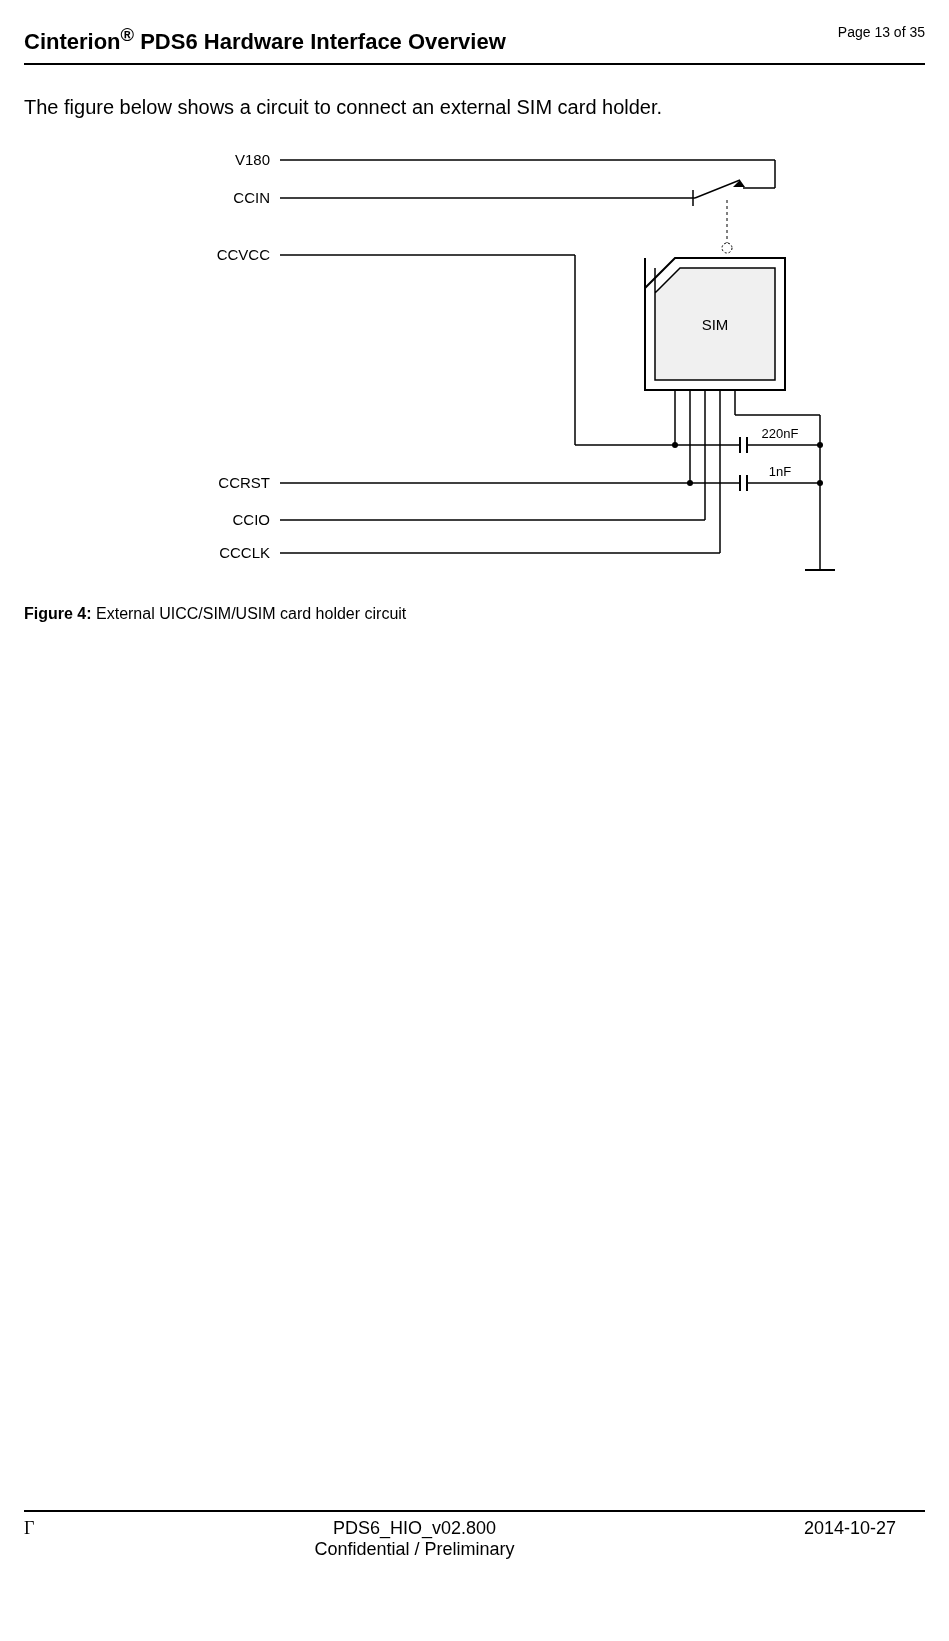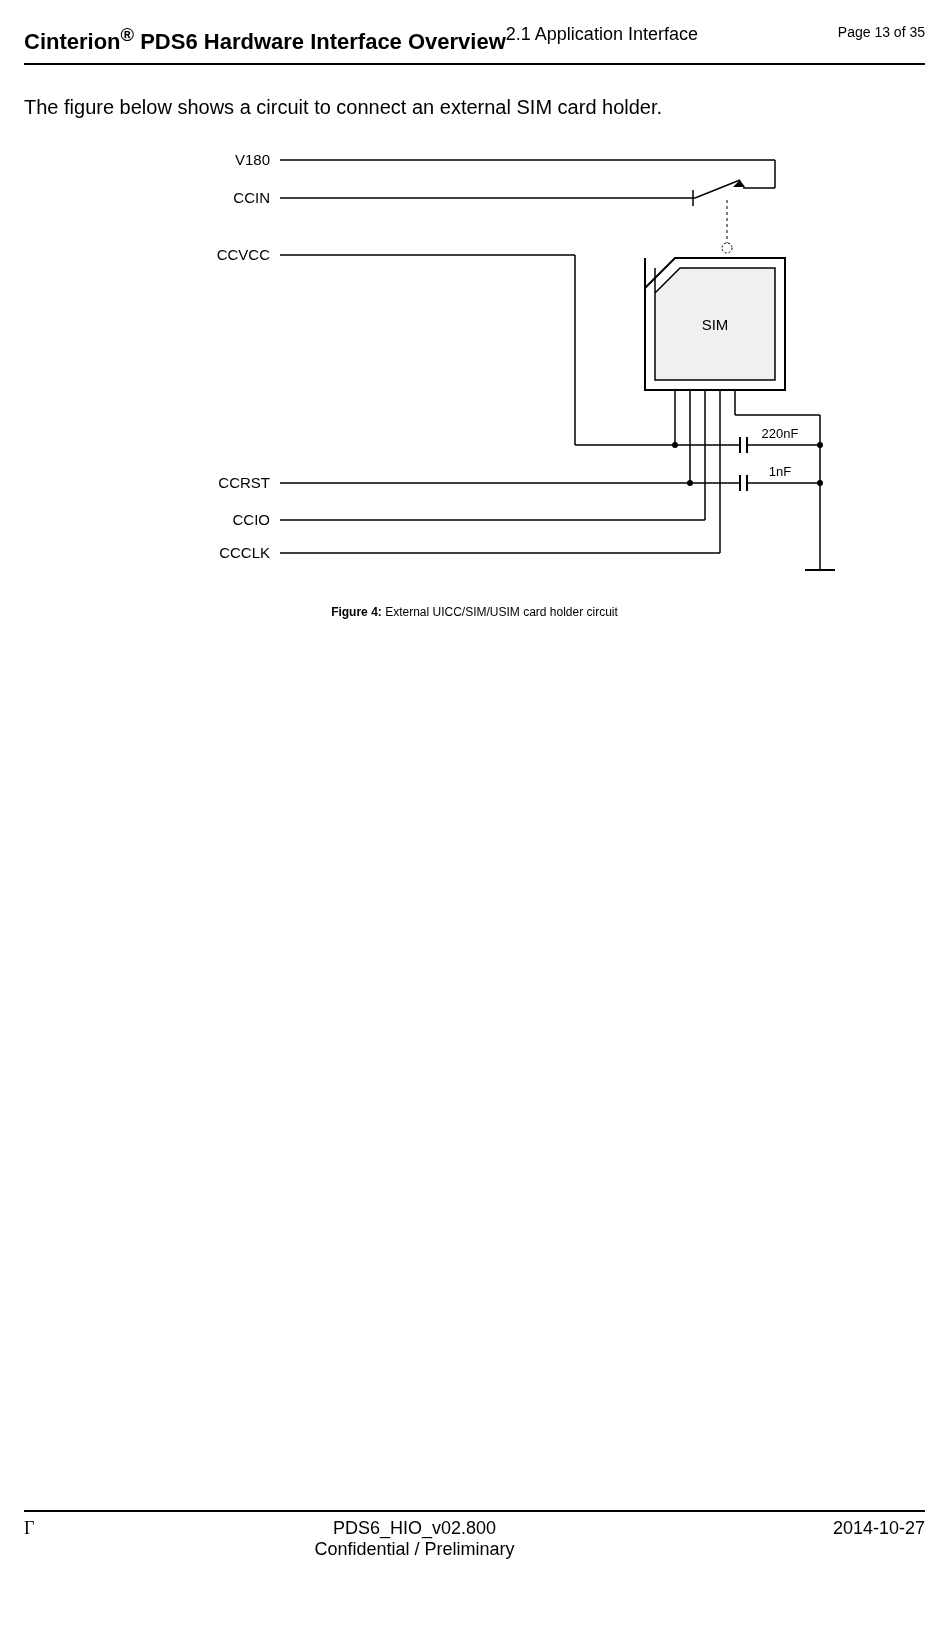--- a/index.html
+++ b/index.html
@@ -47,22 +47,21 @@
       line-height: 1.25;
     }
     .figure-container {
       margin: 10px 0 20px 0;
     }
     .figure-svg {
       display: block;
       margin: 0 auto;
     }
     .figure-caption {
-      text-align: center;
-      font-size: 12px;
+      font-size: 16px;
       margin-top: 15px;
       margin-bottom: 40px;
     }
     .figure-caption b {
       font-weight: bold;
     }
     .footer {
       position: absolute;
       bottom: 20px;
       left: 24px;
@@ -75,37 +74,36 @@
     }
     .footer-left {
       width: 30px;
       font-family: serif;
     }
     .footer-center {
       text-align: center;
       flex: 1;
     }
     .footer-right {
-      text-align: right;
+      text-align: center;
       width: 150px;
     }
     svg text {
       font-family: Arial, Helvetica, sans-serif;
     }
   </style>
 </head>
 <body>
 
 <div class="page">
   <div class="header">
     <div class="header-left">
       <div class="doc-title">
         <span>Cinterion</span><sup>®</sup><span> PDS6 Hardware Interface Overview</span>
       </div>
-      <div class="section-title">2.1 Application Interface</div>
     </div>
     <div class="page-number">Page 13 of 35</div>
   </div>
 
   <p class="body-text">The figure below shows a circuit to connect an external SIM card holder.</p>
 
   <div class="figure-container">
     <svg class="figure-svg" width="720" height="450" viewBox="0 0 720 450">
 
       <text x="155" y="25" text-anchor="end" font-size="15">V180</text>

